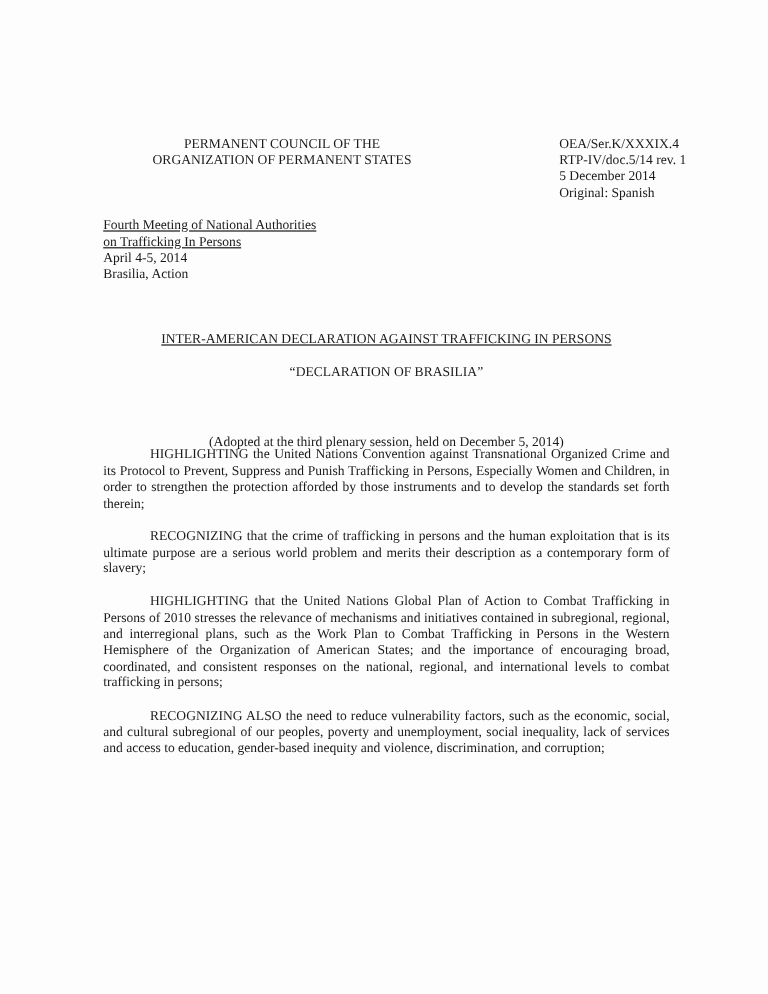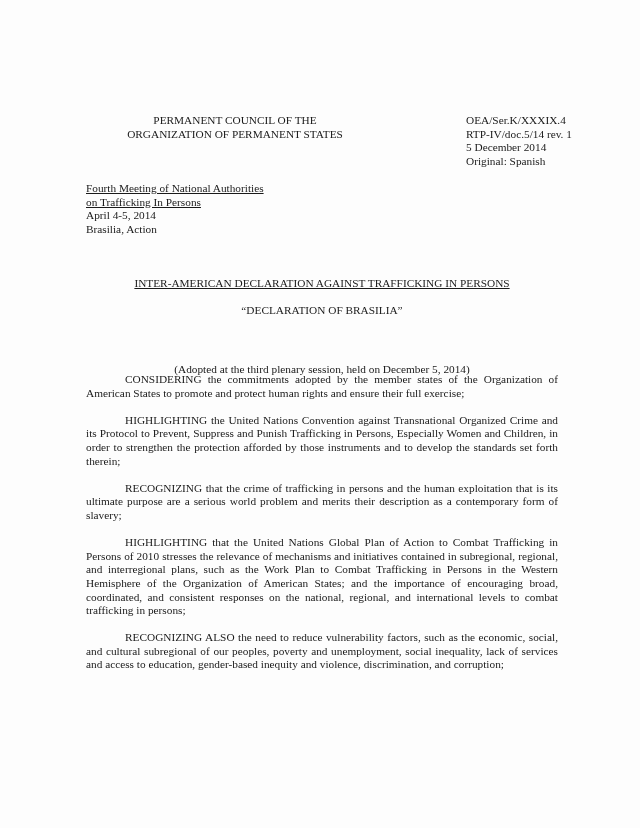--- a/index.html
+++ b/index.html
@@ -49,20 +49,19 @@
     <div class="u">on Trafficking In Persons</div>
     <div>April 4-5, 2014</div>
     <div>Brasilia, Action</div>
   </div>
 
   <div class="abs center t1">INTER-AMERICAN DECLARATION AGAINST TRAFFICKING IN PERSONS</div>
   <div class="abs center t2">“DECLARATION OF BRASILIA”</div>
   <div class="abs center t3">(Adopted at the third plenary session, held on December 5, 2014)</div>
 
   <div class="body">
-    <p class="para">CONSIDERING the commitments adopted by the member states of the Organization of American States to promote and protect human rights and ensure their full exercise;</p>
     <p class="para">HIGHLIGHTING the United Nations Convention against Transnational Organized Crime and its Protocol to Prevent, Suppress and Punish Trafficking in Persons, Especially Women and Children, in order to strengthen the protection afforded by those instruments and to develop the standards set forth therein;</p>
     <p class="para">RECOGNIZING that the crime of trafficking in persons and the human exploitation that is its ultimate purpose are a serious world problem and merits their description as a contemporary form of slavery;</p>
     <p class="para">HIGHLIGHTING that the United Nations Global Plan of Action to Combat Trafficking in Persons of 2010 stresses the relevance of mechanisms and initiatives contained in subregional, regional, and interregional plans, such as the Work Plan to Combat Trafficking in Persons in the Western Hemisphere of the Organization of American States; and the importance of encouraging broad, coordinated, and consistent responses on the national, regional, and international levels to combat trafficking in persons;</p>
     <p class="para">RECOGNIZING ALSO the need to reduce vulnerability factors, such as the economic, social, and cultural subregional of our peoples, poverty and unemployment, social inequality, lack of services and access to education, gender-based inequity and violence, discrimination, and corruption;</p>
   </div>
 
 </div>
 
 </body></html>

